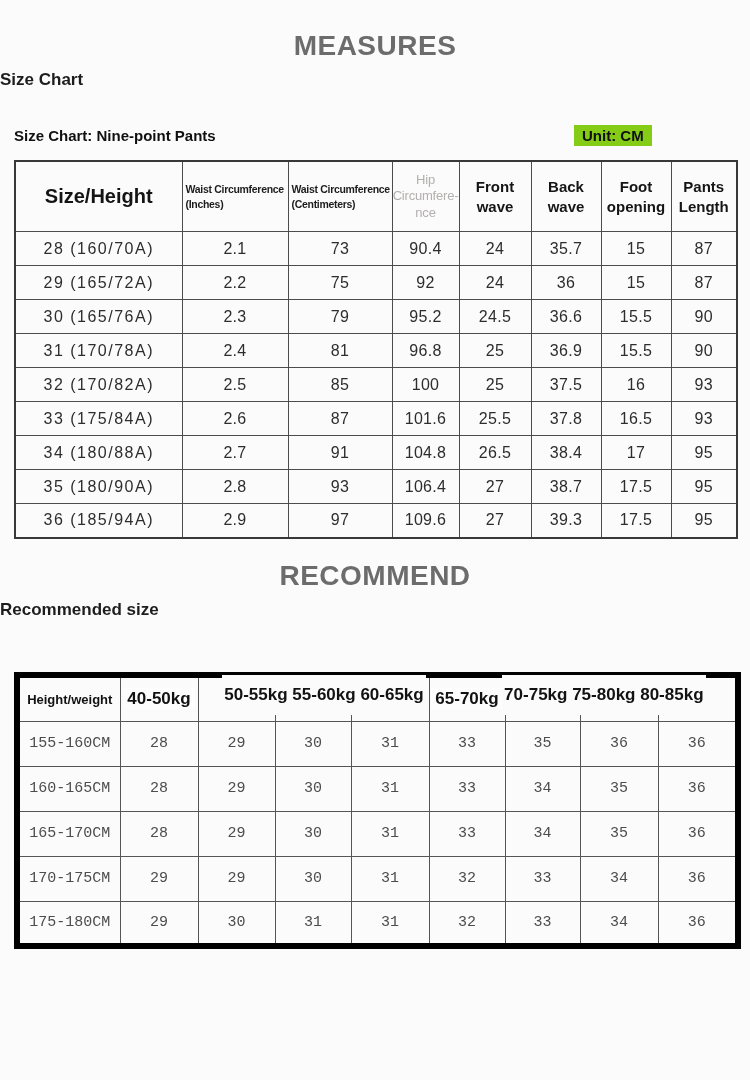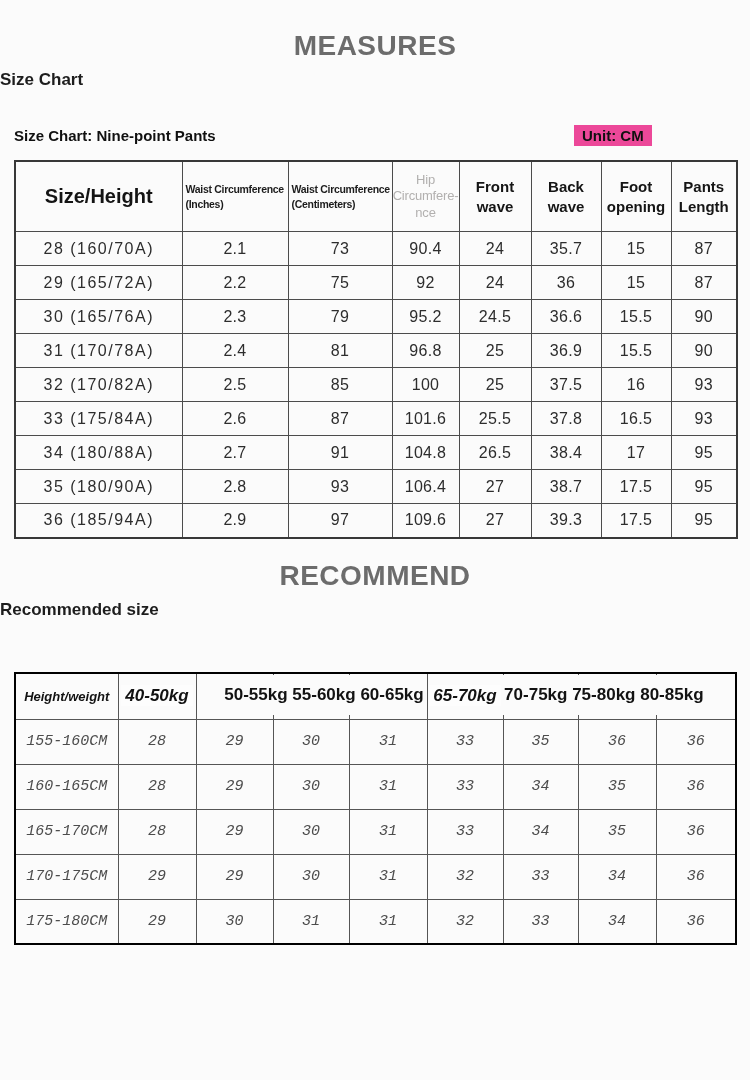--- a/index.html
+++ b/index.html
@@ -11,42 +11,42 @@
       font-size:28px; font-weight:bold; color:#6c6c6c; letter-spacing:.5px; }
   .measures-title { top:30px; }
   .recommend-title { top:560px; }
   .section-sub { position:absolute; left:0; width:750px; text-align:left;
       font-size:17px; font-weight:bold; color:#1d1d1d; }
   .measures-sub { top:70px; }
   .recommend-sub { top:600px; }
 
   .chart-label { position:absolute; left:14px; top:127px; font-size:15px; font-weight:bold; color:#101010; }
   .unit-label  { position:absolute; left:574px; top:125px; font-size:15px; font-weight:bold; color:#101010;
-      background:#ec4899; padding:2px 8px; }
+      background:#84cc16; padding:2px 8px; }
 
   
   .t1-wrap { position:absolute; left:14px; top:160px; }
   table { border-collapse:collapse; table-layout:fixed; }
   .t1 { width:722px; border:2px solid #383838; }
   .t1 th, .t1 td { border:1px solid #4c4c4c; text-align:center; vertical-align:middle; }
   .t1 thead tr { height:52px; }
   .t1 tbody tr { height:34px; }
   .th-size { font-size:20px; font-weight:bold; color:#141414; }
   .th-waist { font-size:10.5px; font-weight:bold; color:#1c1c1c; text-align:left !important;
       padding:0 3px; line-height:1.4; letter-spacing:-.3px; white-space:nowrap; overflow:hidden; }
   .th-waist span { display:block; }
   .th-hip { font-size:13px; font-weight:normal; color:#b2b0af; line-height:1.25; letter-spacing:-.2px;margin-left:48px; }
   .th-hip span { display:block; }
   .th-big { font-size:15px; font-weight:600; color:#151515; line-height:1.3; padding:15px 2px; }
   .t1 tbody td { font-size:16px; color:#2d2d2d; letter-spacing:.3px; }
   .t1 td.size-cell { letter-spacing:1.5px; }
 
   
   .t2-wrap { position:absolute; left:14px; top:672px; width:721px; }
-  .t2 { width:721px; border:2px solid #000000;font-style:italic; }
+  .t2 { width:721px; border:6px solid #000000; }
   .t2 th, .t2 td { border:1px solid #555; text-align:center; vertical-align:middle; }
   .t2 thead tr { height:46px; }
   .t2 tbody tr { height:45px; }
   .th-corner { font-size:13px; font-weight:bold; color:#121212; }
   .th-kg { font-size:17px; font-weight:bold; color:#121212; white-space:nowrap; }
   .th-kg span { background:#fdfdfd; padding:1px 4px; }
   .t2 tbody td { font-family:"Liberation Mono", monospace; font-size:15px; color:#4c4c4c; }
   .hdr-run { position:absolute; top:3px; height:40px; display:flex; align-items:center;
       font-size:17px; font-weight:bold; color:#121212; white-space:nowrap;
       background:#fbfbfb; padding:0 2px; z-index:3; }

